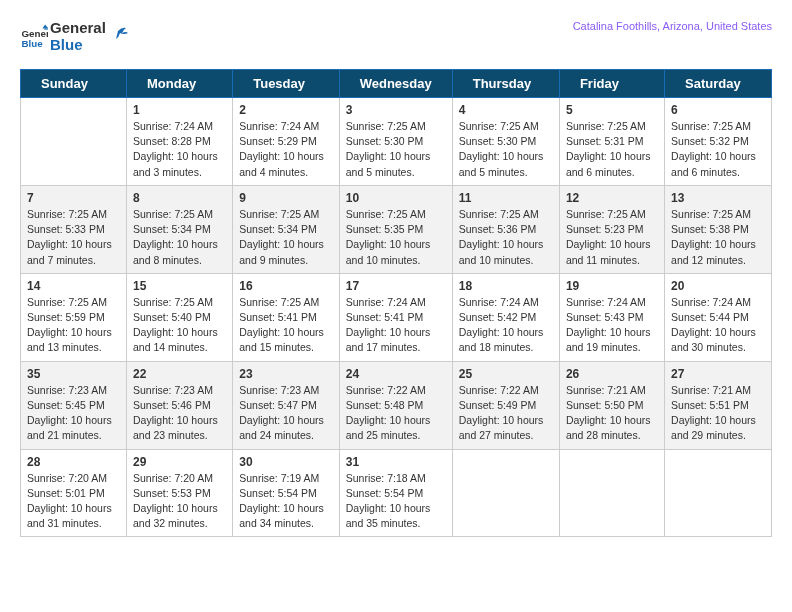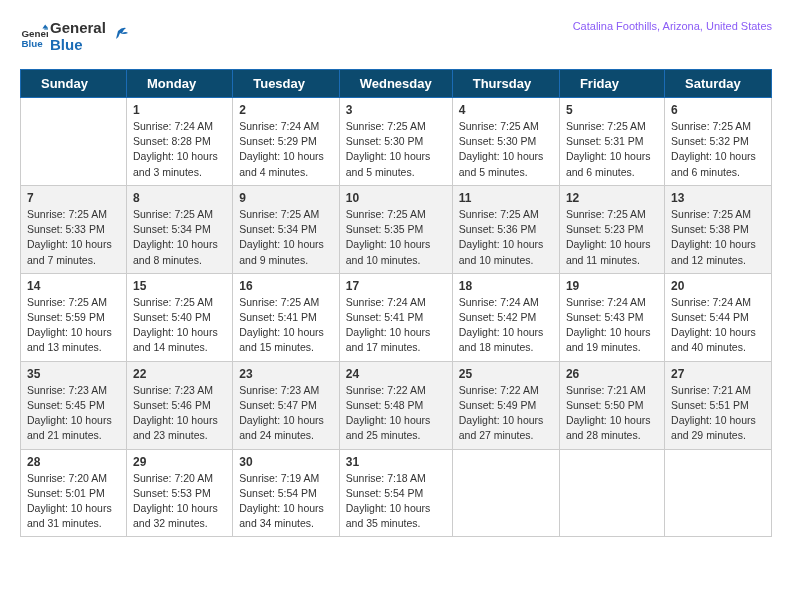--- a/index.html
+++ b/index.html
@@ -250,21 +250,21 @@
           <div class="day-info">Sunrise: 7:24 AM</div>
           <div class="day-info">Sunset: 5:43 PM</div>
           <div class="day-info">Daylight: 10 hours</div>
           <div class="day-info">and 19 minutes.</div>
         </td>
         <td>
           <div class="day-number">20</div>
           <div class="day-info">Sunrise: 7:24 AM</div>
           <div class="day-info">Sunset: 5:44 PM</div>
           <div class="day-info">Daylight: 10 hours</div>
-          <div class="day-info">and 40 minutes.</div>
+          <div class="day-info">and 30 minutes.</div>
         </td>
       </tr>
       <tr>
         <td>
           <div class="day-number">35</div>
           <div class="day-info">Sunrise: 7:23 AM</div>
           <div class="day-info">Sunset: 5:45 PM</div>
           <div class="day-info">Daylight: 10 hours</div>
           <div class="day-info">and 21 minutes.</div>
         </td>

